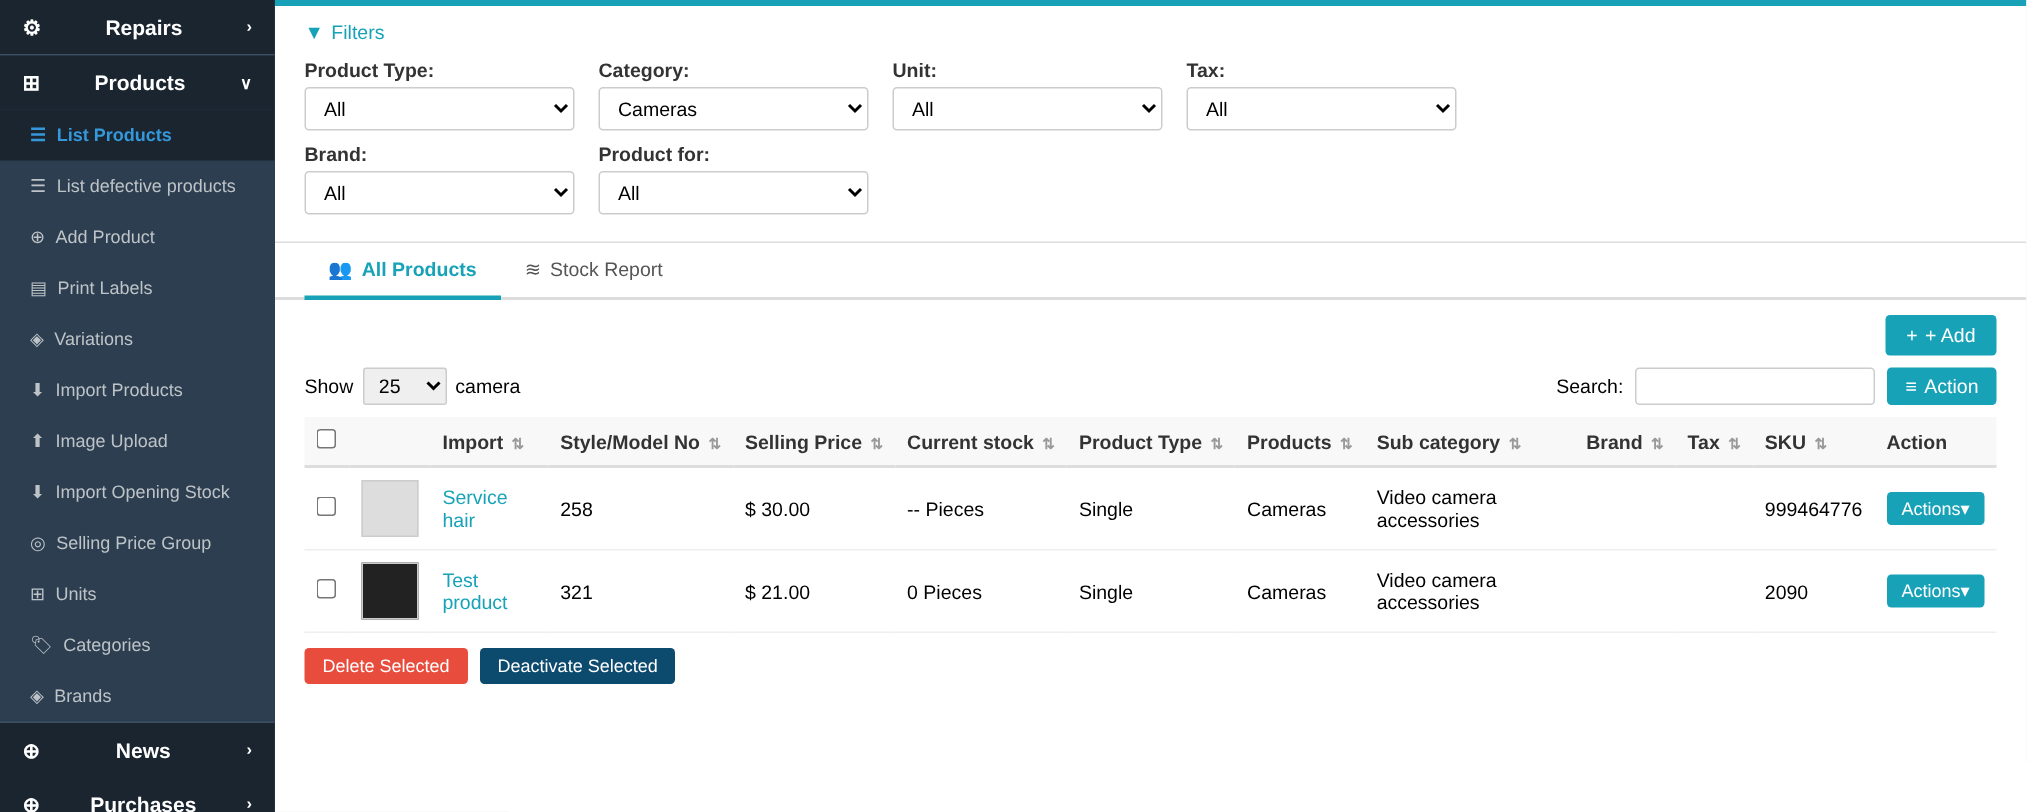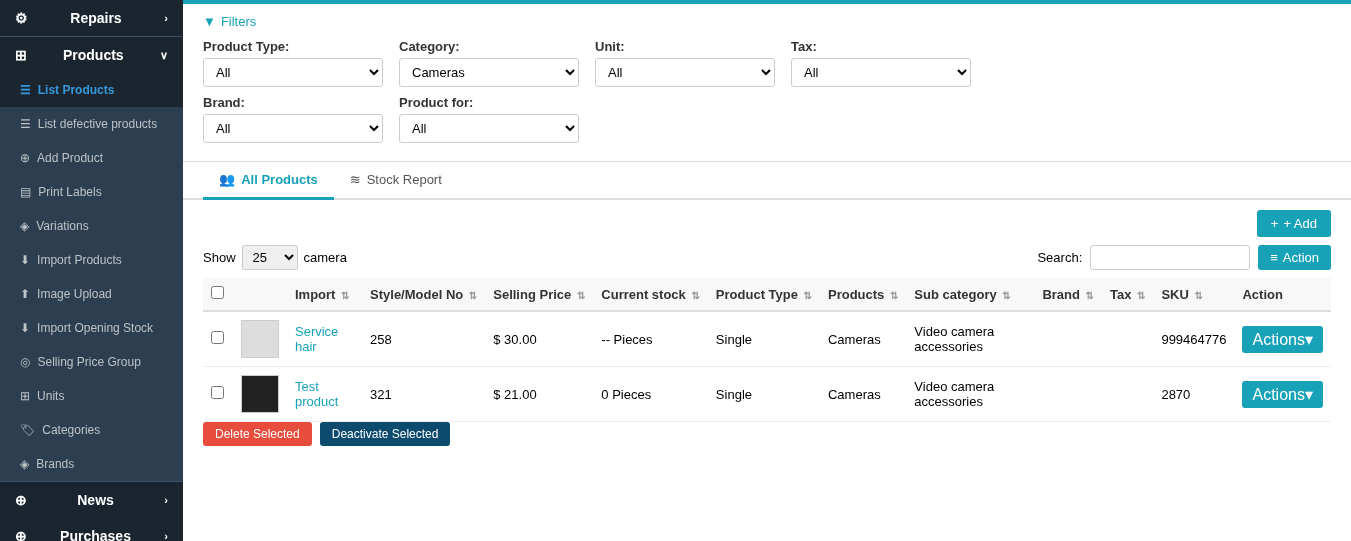--- a/index.html
+++ b/index.html
@@ -214,25 +214,26 @@
       vertical-align: middle;
     }
     .product-img.dark { background: #222; }
     .btn-actions {
       background: #17a2b8;
       color: #fff;
       border: none;
       padding: 4px 10px;
       border-radius: 3px;
       cursor: pointer;
-      font-size: 16px;
+      font-size: 12px;
     }
     .bottom-buttons {
       display: flex;
       gap: 8px;
+      margin-top: 10px;
     }
     .btn-delete {
       background: #e74c3c;
       color: #fff;
       border: none;
       padding: 5px 12px;
       border-radius: 3px;
       cursor: pointer;
       font-size: 12px;
     }
@@ -496,21 +497,21 @@
       </td>
       <td style="color:#17a2b8;cursor:pointer;">Test product</td>
       <td>321</td>
       <td>$ 21.00</td>
       <td>0 Pieces</td>
       <td>Single</td>
       <td>Cameras</td>
       <td>Video camera accessories</td>
       <td></td>
       <td></td>
-      <td>2870</td>
+      <td>2090</td>
       <td>
         <button class="btn-actions">Actions▾</button>
       </td>
     </tr>
         </tbody>
     </table>
 
     <div class="bottom-buttons">
       <button class="btn-delete">Delete Selected</button>
       <button class="btn-deactivate">Deactivate Selected</button>

